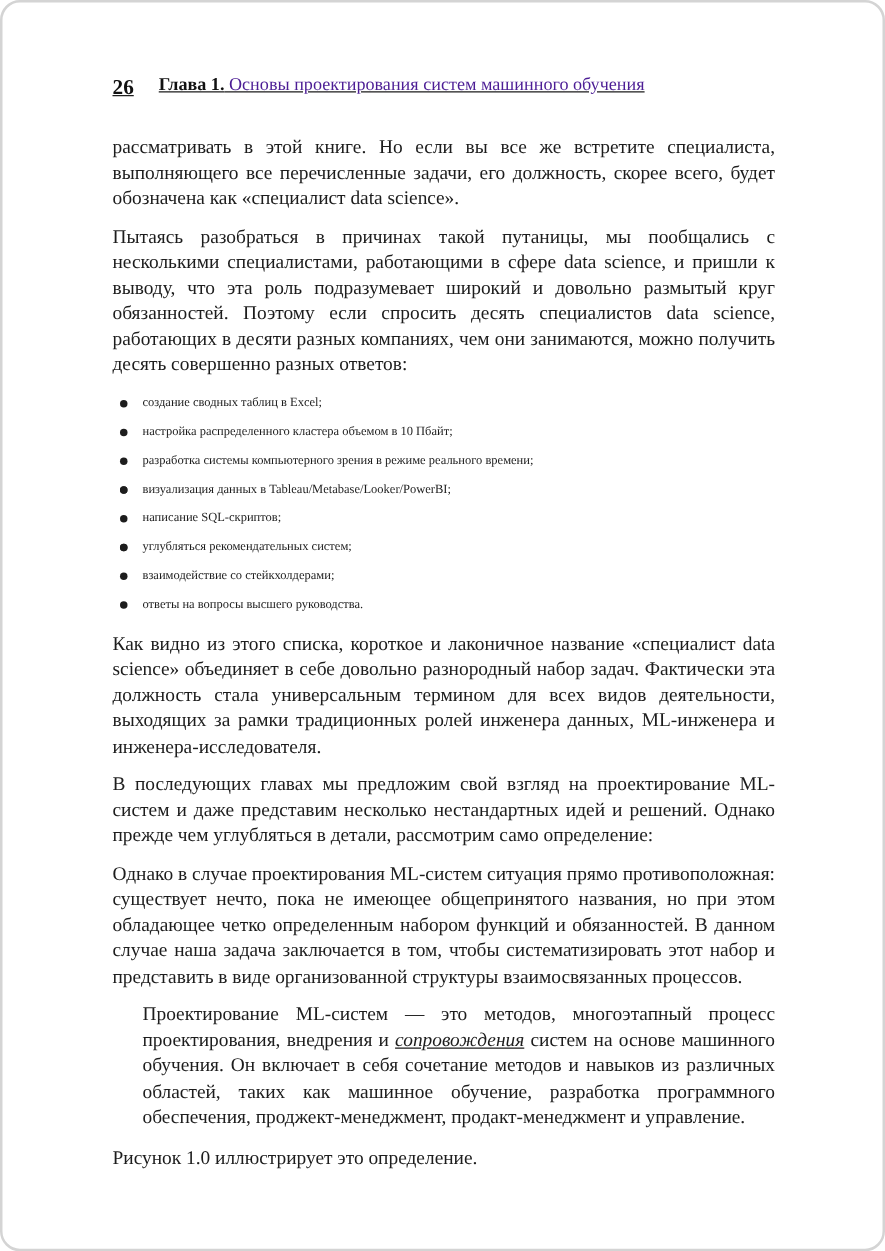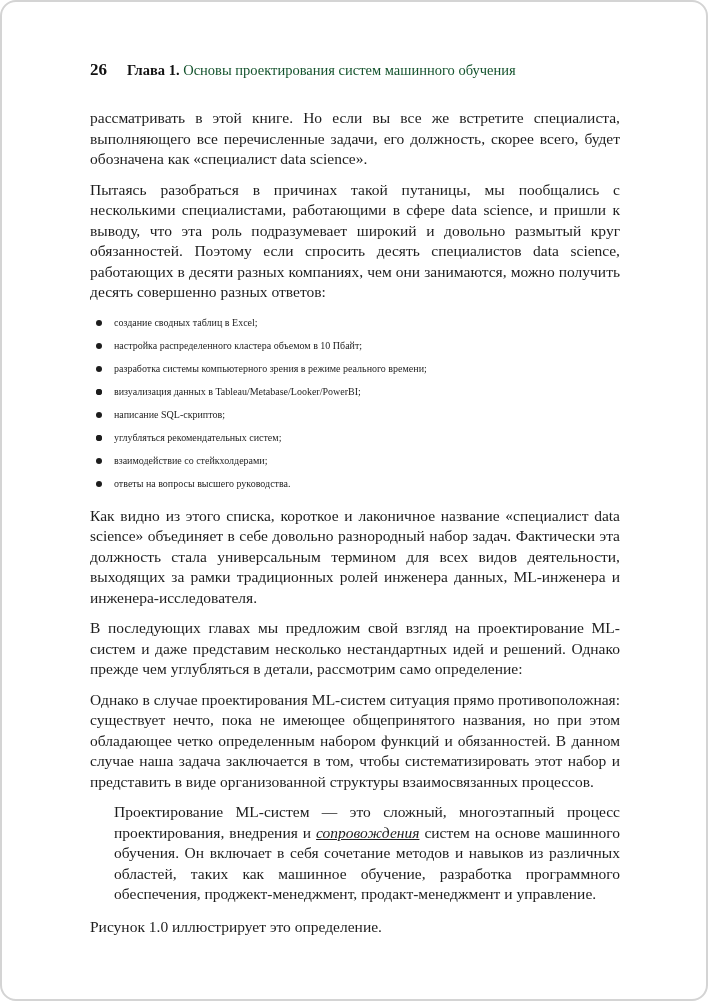--- a/index.html
+++ b/index.html
@@ -17,35 +17,36 @@
     width: 708px;
     height: 1001px;
     background: #ffffff;
     border: 2px solid #d4d4d4;
     border-radius: 16px;
     padding: 58px 86px 20px 88px;
     overflow: hidden;
   }
   .page-header {
     display: flex;
-    align-items: center;
+    align-items: flex-start;
     margin-bottom: 28px;
+    text-decoration: underline;
   }
   .page-number {
     font-weight: bold;
     font-size: 17px;
     margin-right: 20px;
     color: #111111;
   }
   .chapter-heading {
     font-size: 14.5px;
     color: #222222;
   }
   .chapter-label { font-weight: bold; color: #111111; }
-  .chapter-title { color: #14532d; }
+  .chapter-title { color: #4c1d95; }
   .body-text p.para {
     font-size: 15.5px;
     line-height: 20.5px;
     text-align: justify;
     margin-bottom: 10px;
     hyphens: auto;
   }
   ul.bullet-list {
     list-style: none;
     margin: 2px 0 12px 6px;
@@ -108,20 +109,20 @@
       <li><span class="bullet-dot"></span><span>ответы на вопросы высшего руководства.</span></li>
     </ul>
 
     <p class="para">Как видно из этого списка, короткое и лаконичное название «специалист data science» объединяет в себе довольно разнородный набор задач. Фактически эта должность стала универсальным термином для всех видов деятельности, выходящих за рамки традиционных ролей инженера данных, ML-инженера и инженера-исследователя.</p>
 
     <p class="para">В последующих главах мы предложим свой взгляд на проектирование ML-систем и даже представим несколько нестандартных идей и решений. Однако прежде чем углубляться в детали, рассмотрим само определение:</p>
 
     <p class="para">Однако в случае проектирования ML-систем ситуация прямо противоположная: существует нечто, пока не имеющее общепринятого названия, но при этом обладающее четко определенным набором функций и обязанностей. В данном случае наша задача заключается в том, чтобы систематизировать этот набор и представить в виде организованной структуры взаимосвязанных процессов.</p>
 
     <div class="quote-block">
-      <span>Проектирование ML-систем — это сложный, многоэтапный процесс проектирования, внедрения и </span><span class="quote-italic">сопровождения</span><span> систем на основе машинного обучения. Он включает в себя сочетание методов и навыков из различных областей, таких как машинное обучение, разработка программного обеспечения, проджект-менеджмент, продакт-менеджмент и управление.</span>
+      <span>Проектирование ML-систем — это методов, многоэтапный процесс проектирования, внедрения и </span><span class="quote-italic">сопровождения</span><span> систем на основе машинного обучения. Он включает в себя сочетание методов и навыков из различных областей, таких как машинное обучение, разработка программного обеспечения, проджект-менеджмент, продакт-менеджмент и управление.</span>
     </div>
 
     <p class="para">Рисунок 1.0 иллюстрирует это определение.</p>
 
   </div>
 
 </div>
 
 </body></html>

